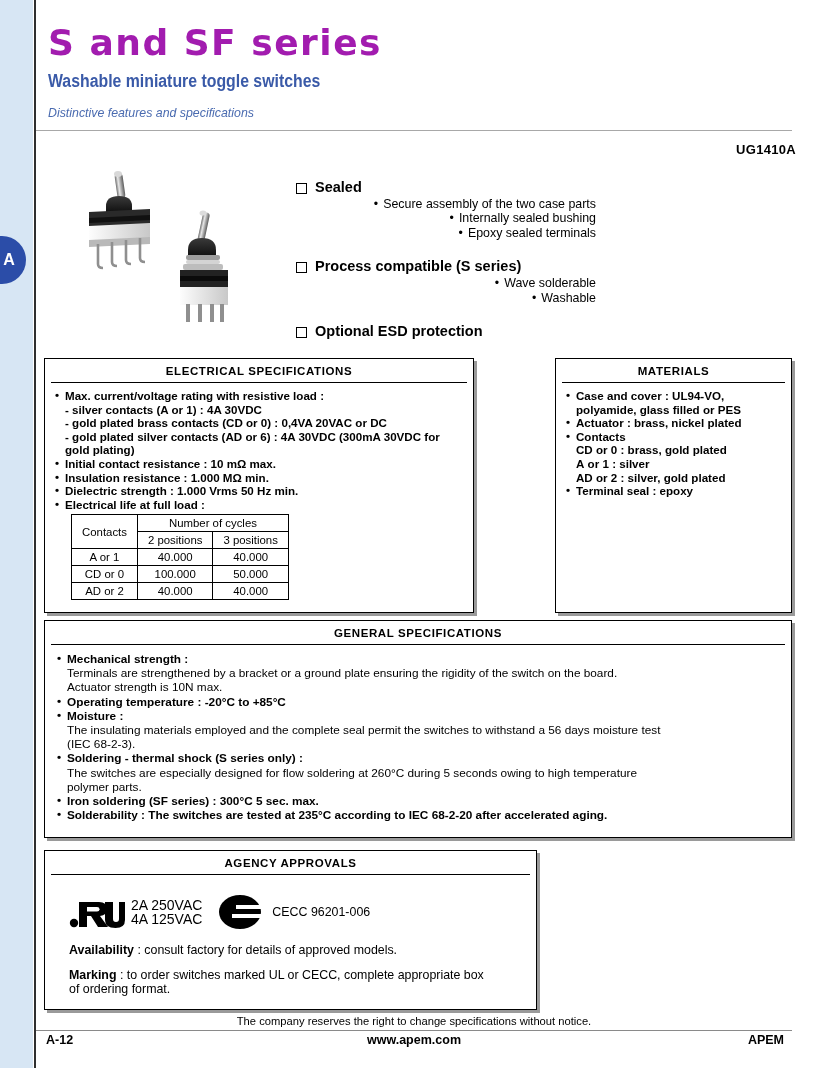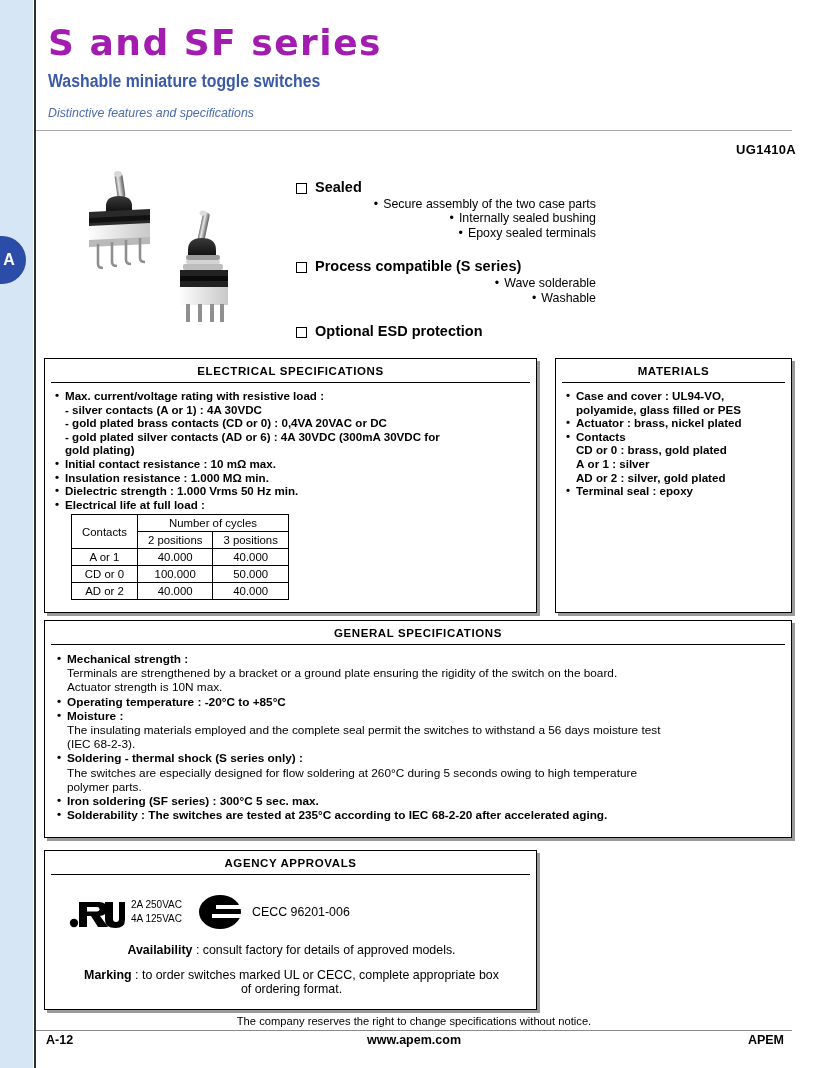--- a/index.html
+++ b/index.html
@@ -93,21 +93,21 @@
     font-size:11.6px;line-height:13.6px;
     padding-left:10px;position:relative;font-weight:bold;
   }
   ul.spec>li:before{
     content:"\2022";position:absolute;left:0;top:-1px;
   }
   .sub{padding-left:10px;font-size:11.6px;line-height:13.6px;}
   .nobullet{padding-left:10px;}
   .nobullet:before{content:"" !important;}
   
-  #elec-box{left:44px;top:358px;width:493px;height:255px;}
+  #elec-box{left:44px;top:358px;width:430px;height:255px;}
   #mat-box{left:555px;top:358px;width:237px;height:255px;}
   #gen-box{left:44px;top:620px;width:748px;height:218px;}
   #agency-box{left:44px;top:850px;width:493px;height:160px;}
   
   table.cycles{
     border-collapse:collapse;margin:3px 0 0 16px;
     font-size:11.4px;
   }
   table.cycles td,table.cycles th{
     border:1px solid #000;font-weight:normal;
@@ -116,25 +116,25 @@
   
   #gen-box .box-body{padding:7px 10px 6px 12px;}
   #gen-box ul.spec>li{line-height:14.2px;font-size:11.8px;}
   .cont{padding-left:10px;font-size:11.8px;line-height:14.2px;}
   
   .agency-row{
     display:flex;align-items:center;gap:0;margin:10px 0 4px 14px;
     height:42px;
   }
   .ul-mark{width:56px;height:36px;flex:0 0 auto;}
-  .ul-text{font-size:10px;line-height:14.4px;margin-left:6px;}
+  .ul-text{font-size:14px;line-height:14.4px;margin-left:6px;}
   .cecc-mark{width:44px;height:38px;flex:0 0 auto;margin-left:16px;}
   .cecc-text{font-size:12.4px;margin-left:10px;}
   .agency-para{
-    font-size:12.4px;line-height:14.6px;margin:10px 14px 0 14px;text-align:center;
+    font-size:12.4px;line-height:14.6px;margin:10px 14px 0 14px;
   }
   .agency-para b{font-weight:bold;}
   
   .disclaimer{
     position:absolute;left:36px;top:1015px;width:756px;
     text-align:center;font-size:11.2px;
   }
   .footer-rule{
     position:absolute;left:36px;top:1030px;width:756px;height:1px;
     background:#8a8a8a;

